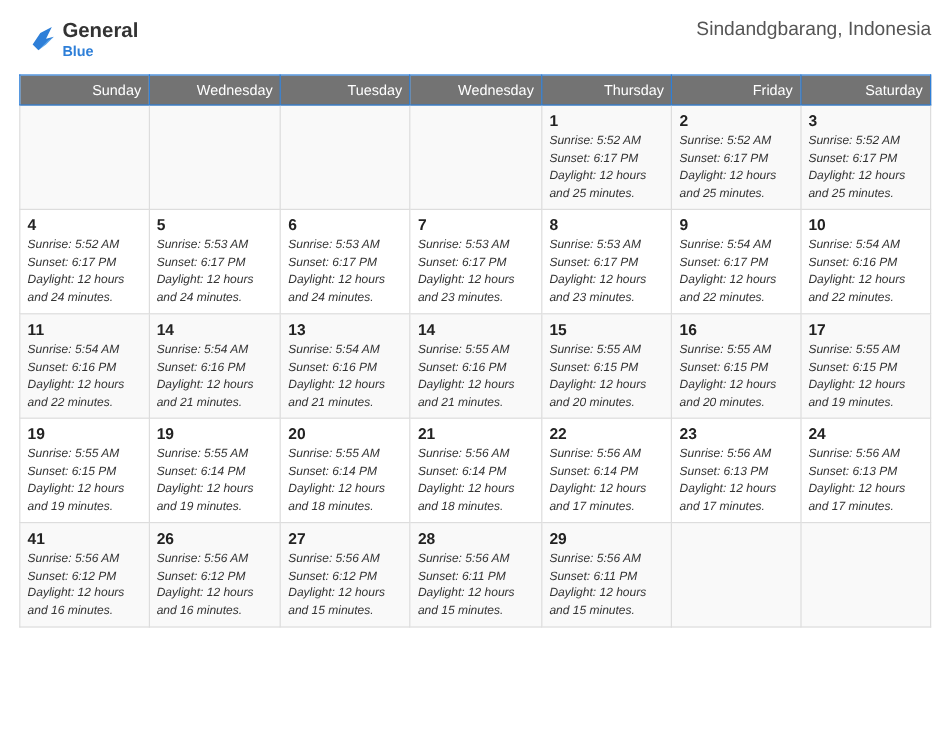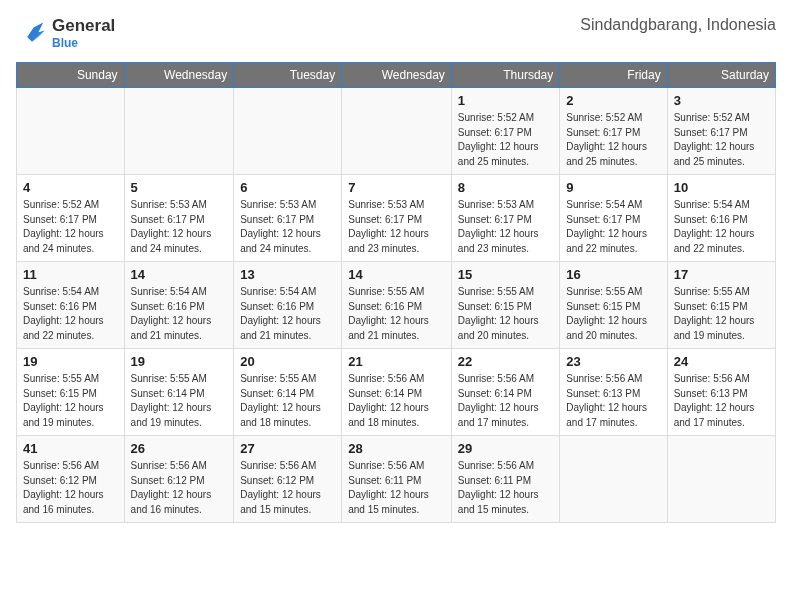--- a/index.html
+++ b/index.html
@@ -65,20 +65,21 @@
     .day-number {
       font-size: 13px;
       font-weight: bold;
       color: #222;
       margin-bottom: 3px;
     }
     .day-info {
       color: #333;
       font-size: 10px;
       line-height: 1.45;
+      font-style: italic;
     }
     tbody tr:nth-child(odd) td {
       background-color: #f9f9f9;
     }
     tbody tr:nth-child(even) td {
       background-color: #ffffff;
     }
   </style>
 </head>
 <body>

